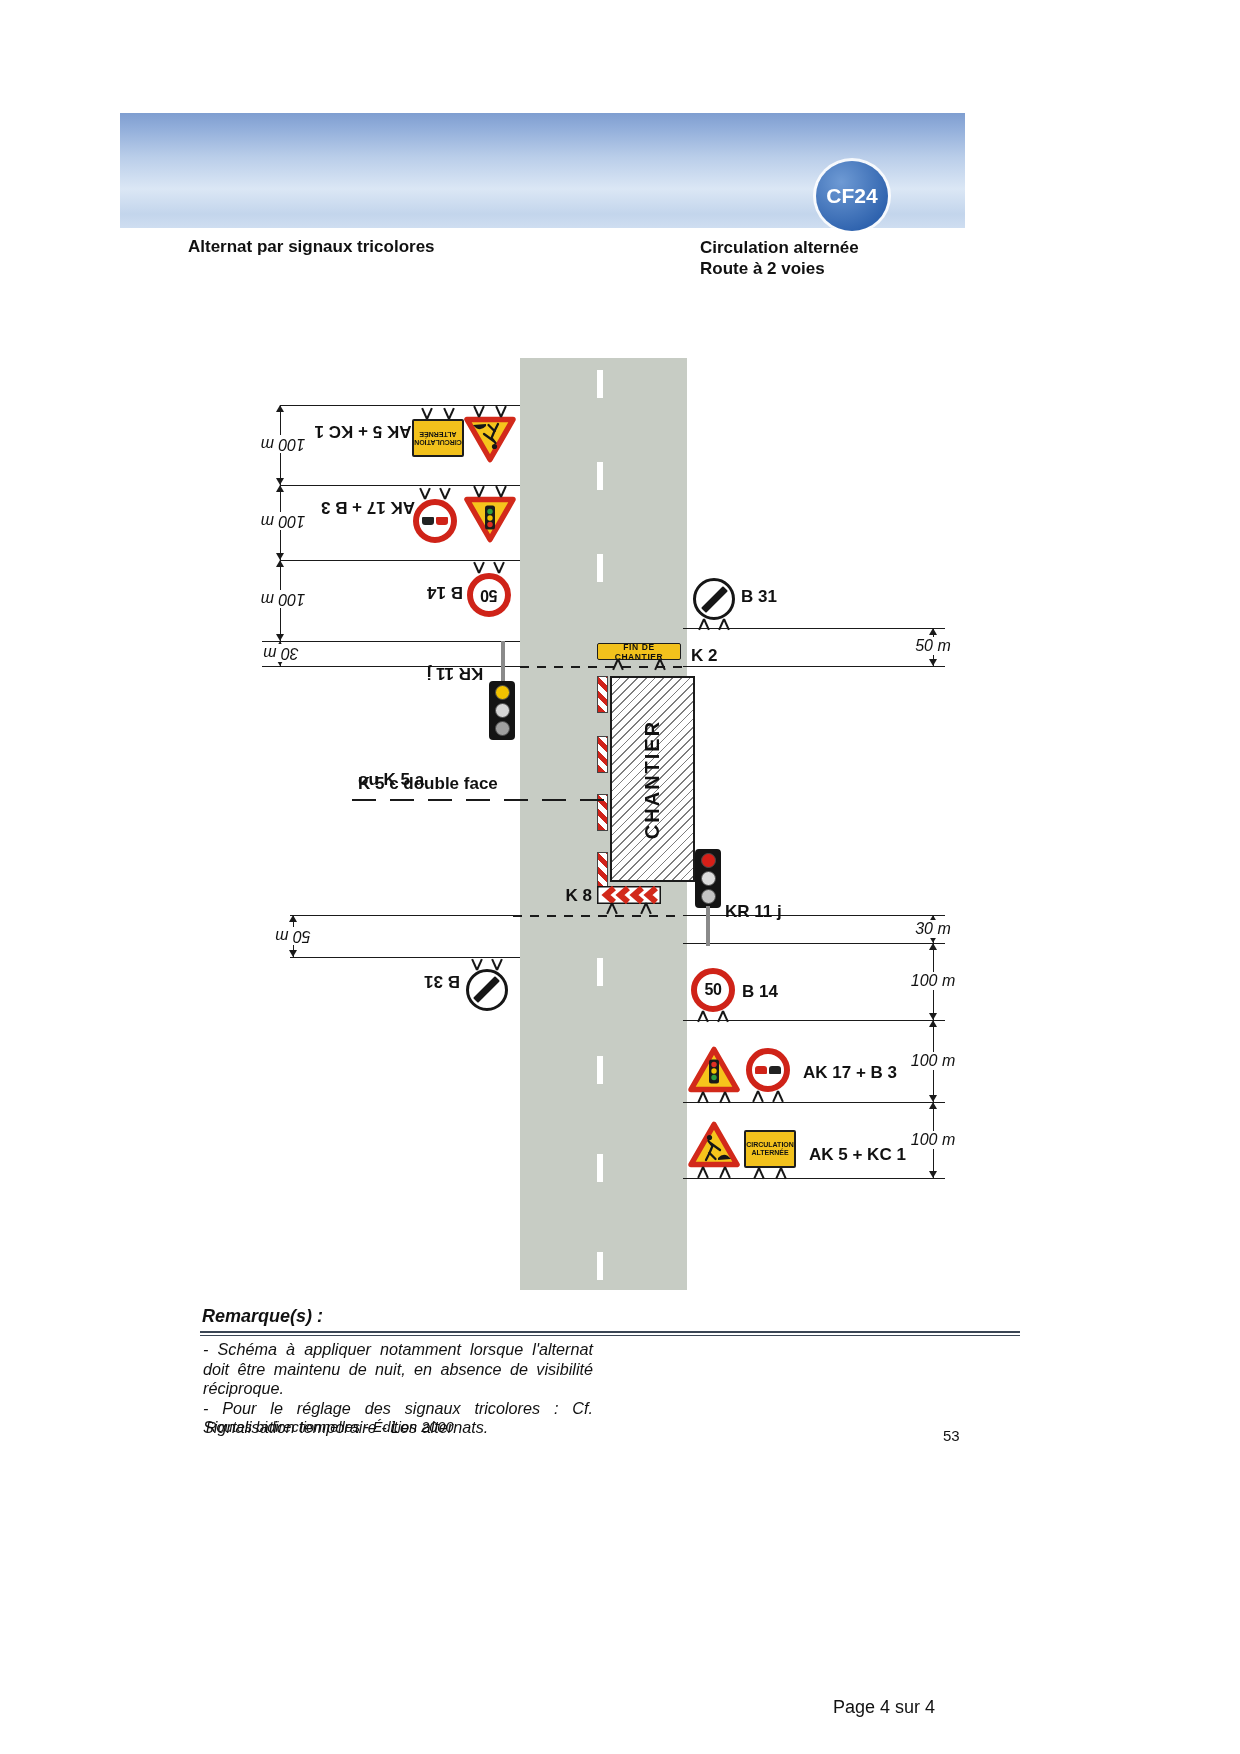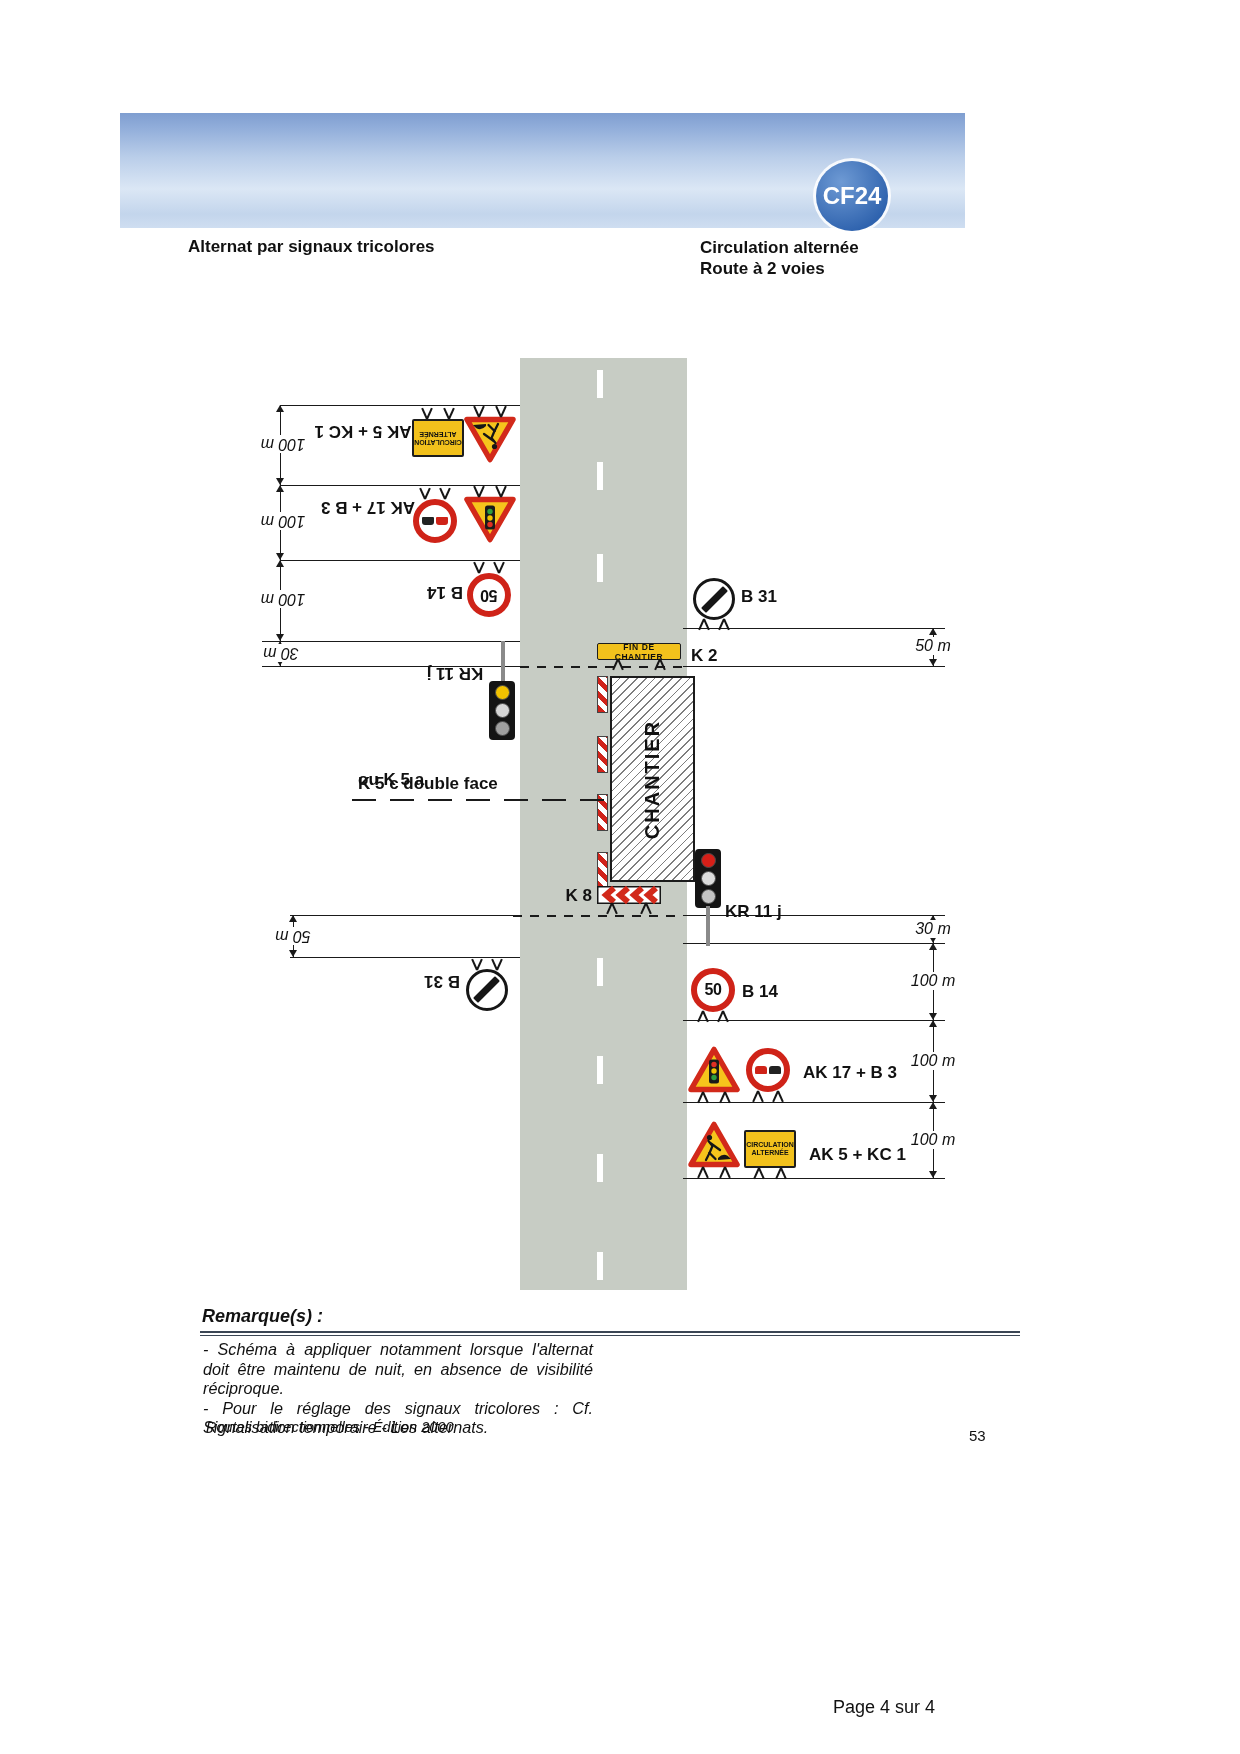--- a/index.html
+++ b/index.html
@@ -6,21 +6,21 @@
   .page{position:relative;width:1240px;height:1754px;background:#fff;overflow:hidden;
         font-family:"Liberation Sans",sans-serif;color:#111;}
 
   
   .band{position:absolute;left:120px;top:113px;width:845px;height:115px;
         background:linear-gradient(180deg,#7f9ed0 0%,#93afdb 14%,#b9cde9 38%,#dbe7f5 66%,#c3d5ec 88%,#cfdef1 100%);}
   .title{position:absolute;left:188px;top:146px;font-size:46px;font-weight:400;color:#4d7eb8;letter-spacing:1px;}
   .badge{position:absolute;left:816px;top:161px;width:72px;height:70px;border-radius:50%;
          background:radial-gradient(circle at 35% 30%,#6e9ad4,#2f63ae 75%);
          box-shadow:0 0 0 3px rgba(255,255,255,.85);display:flex;align-items:center;justify-content:center;
-         color:#fff;font-weight:bold;font-size:24px;}
+         color:#fff;font-weight:bold;font-size:21px;}
   .subL{position:absolute;left:188px;top:237px;font-size:17px;font-weight:bold;}
   .subR{position:absolute;left:700px;top:237px;width:215px;text-align:left;font-size:17px;font-weight:bold;line-height:21px;}
 
   
   .road{position:absolute;left:520px;top:358px;width:167px;height:932px;background:#c7ccc4;}
   .dash{position:absolute;left:597px;width:6px;height:28px;background:#fff;}
   .lineH{position:absolute;height:0;border-top:1.5px solid #1a1a1a;}
   .dashH{position:absolute;height:1.5px;background:repeating-linear-gradient(90deg,#1a1a1a 0 9px,transparent 9px 17px);}
   .dashK5{position:absolute;height:2px;background:repeating-linear-gradient(90deg,#1a1a1a 0 24px,transparent 24px 38px);}
   .vdim{position:absolute;width:0;border-left:1.3px solid #1a1a1a;}
@@ -63,21 +63,21 @@
   .cone{position:absolute;left:597px;width:11px;height:37px;box-sizing:border-box;border:1px solid #444;
         background:repeating-linear-gradient(45deg,#d0231a 0 5px,#fff 5px 10px);}
 
   
   .rule{position:absolute;left:200px;top:1331px;width:820px;height:5px;box-sizing:border-box;
         border-top:2.5px solid #3b4654;border-bottom:1.2px solid #3b4654;}
   .remHead{position:absolute;left:202px;top:1306px;font-size:18px;font-weight:bold;font-style:italic;text-align:center;}
   .remCol{position:absolute;top:1340px;font-size:16.2px;font-style:italic;line-height:19.5px;text-align:justify;}
   .remCol p{margin:0;}
   .src{position:absolute;left:206px;top:1419px;font-size:14.5px;font-style:italic;}
-  .pno{position:absolute;left:969px;top:1427px;font-size:15px;}
+  .pno{position:absolute;left:943px;top:1427px;font-size:15px;}
   .pind{position:absolute;left:833px;top:1652px;font-size:18px;margin-top:45px;}
 </style>
 </head>
 <body>
 
 <div class="page">
 
   <div class="band"></div>
   <div class="badge">CF24</div>
   <div class="subL">Alternat par signaux tricolores</div>

